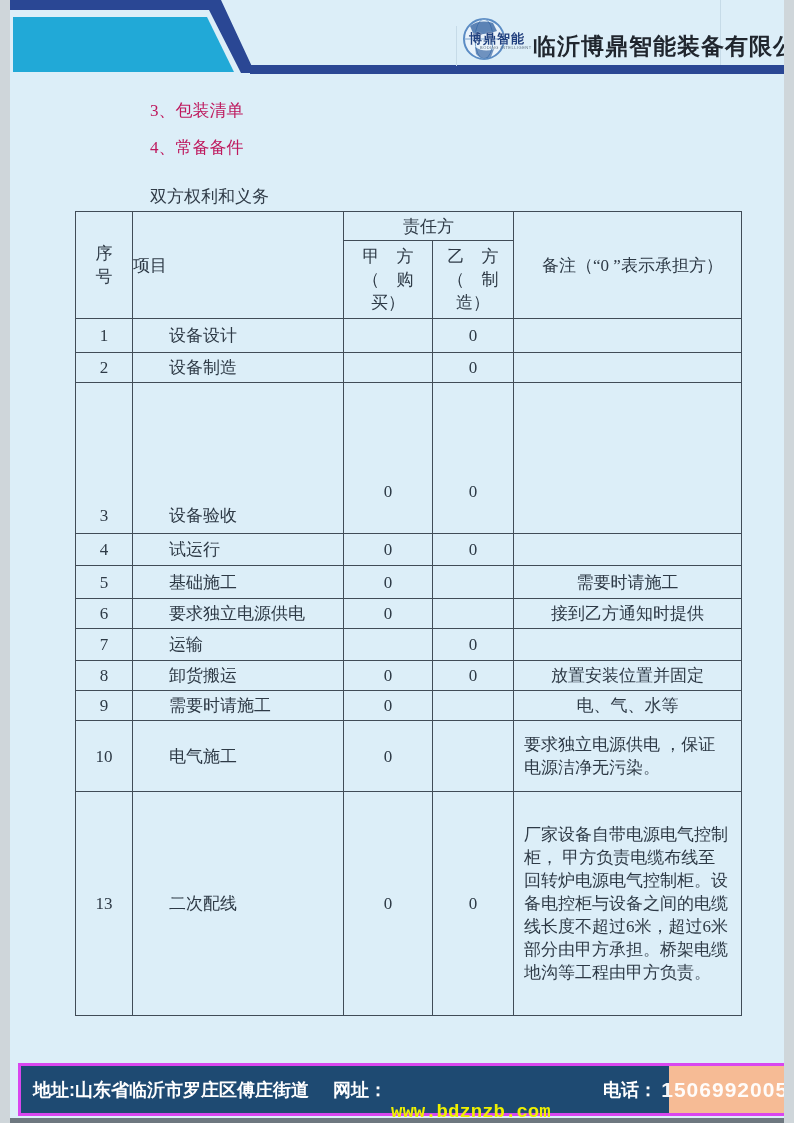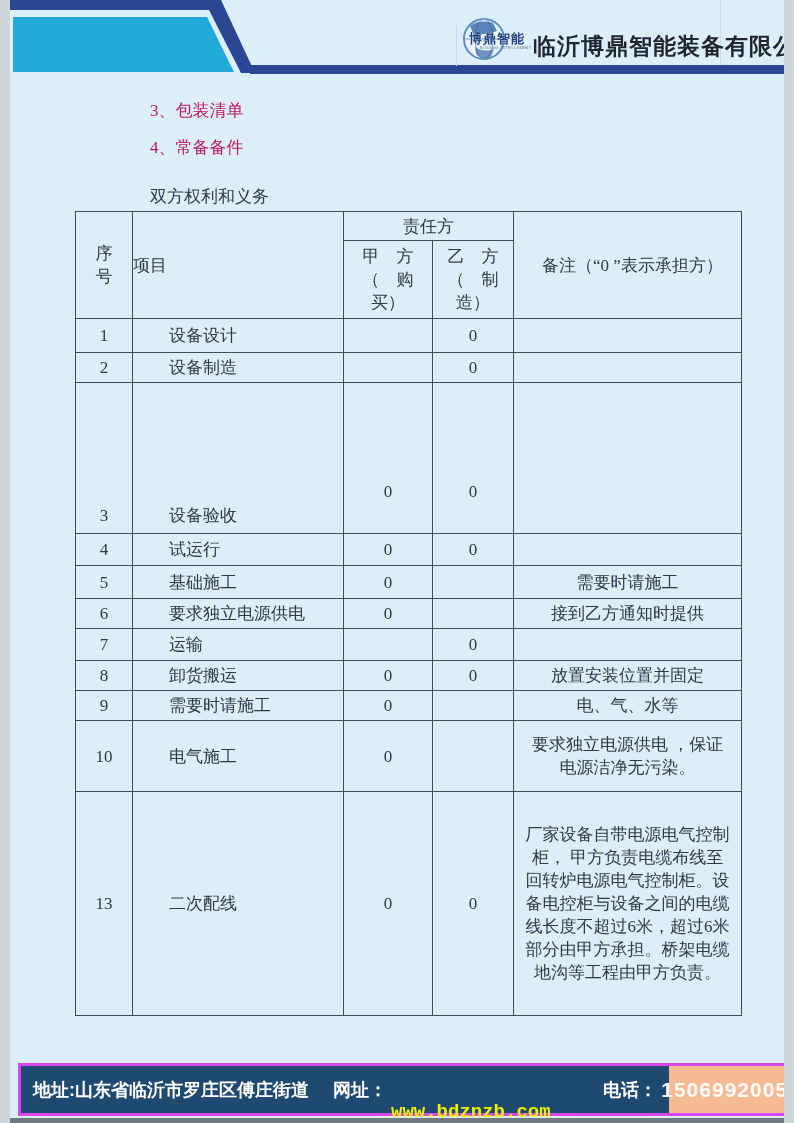--- a/index.html
+++ b/index.html
@@ -73,21 +73,21 @@
   .rh-b{height:30px;}
   .rh-c{height:151px;}
   .rh-d{height:32px;}
   .rh-e{height:33px;}
   .rh-f{height:58px;}
   .rh-g{height:224px;}
   td.pre{white-space:pre-line;}
   td.th-item{text-align:left;}
   td.th-remark{text-align:center;padding-left:12px;padding-right:2px;line-height:25px;}
   td.item{text-align:left;padding-left:36px;}
-  td.remark-l{text-align:center;padding:12px 10px;line-height:23px;}
+  td.remark-l{text-align:left;padding:12px 10px;line-height:23px;}
   td.v-bottom{vertical-align:bottom;padding-bottom:6px;}
   td.v-bottom-num{vertical-align:bottom;padding-bottom:30px;}
   
   .footer-bar{
     position:absolute;left:8px;top:1063px;width:778px;height:53px;
     background:#1e4a72;border:3px solid #d946ef;
     box-sizing:border-box;
     display:flex;align-items:center;
     font-family:"Liberation Sans","DejaVu Sans",sans-serif;
     font-weight:bold;font-size:18px;color:#ffffff;

